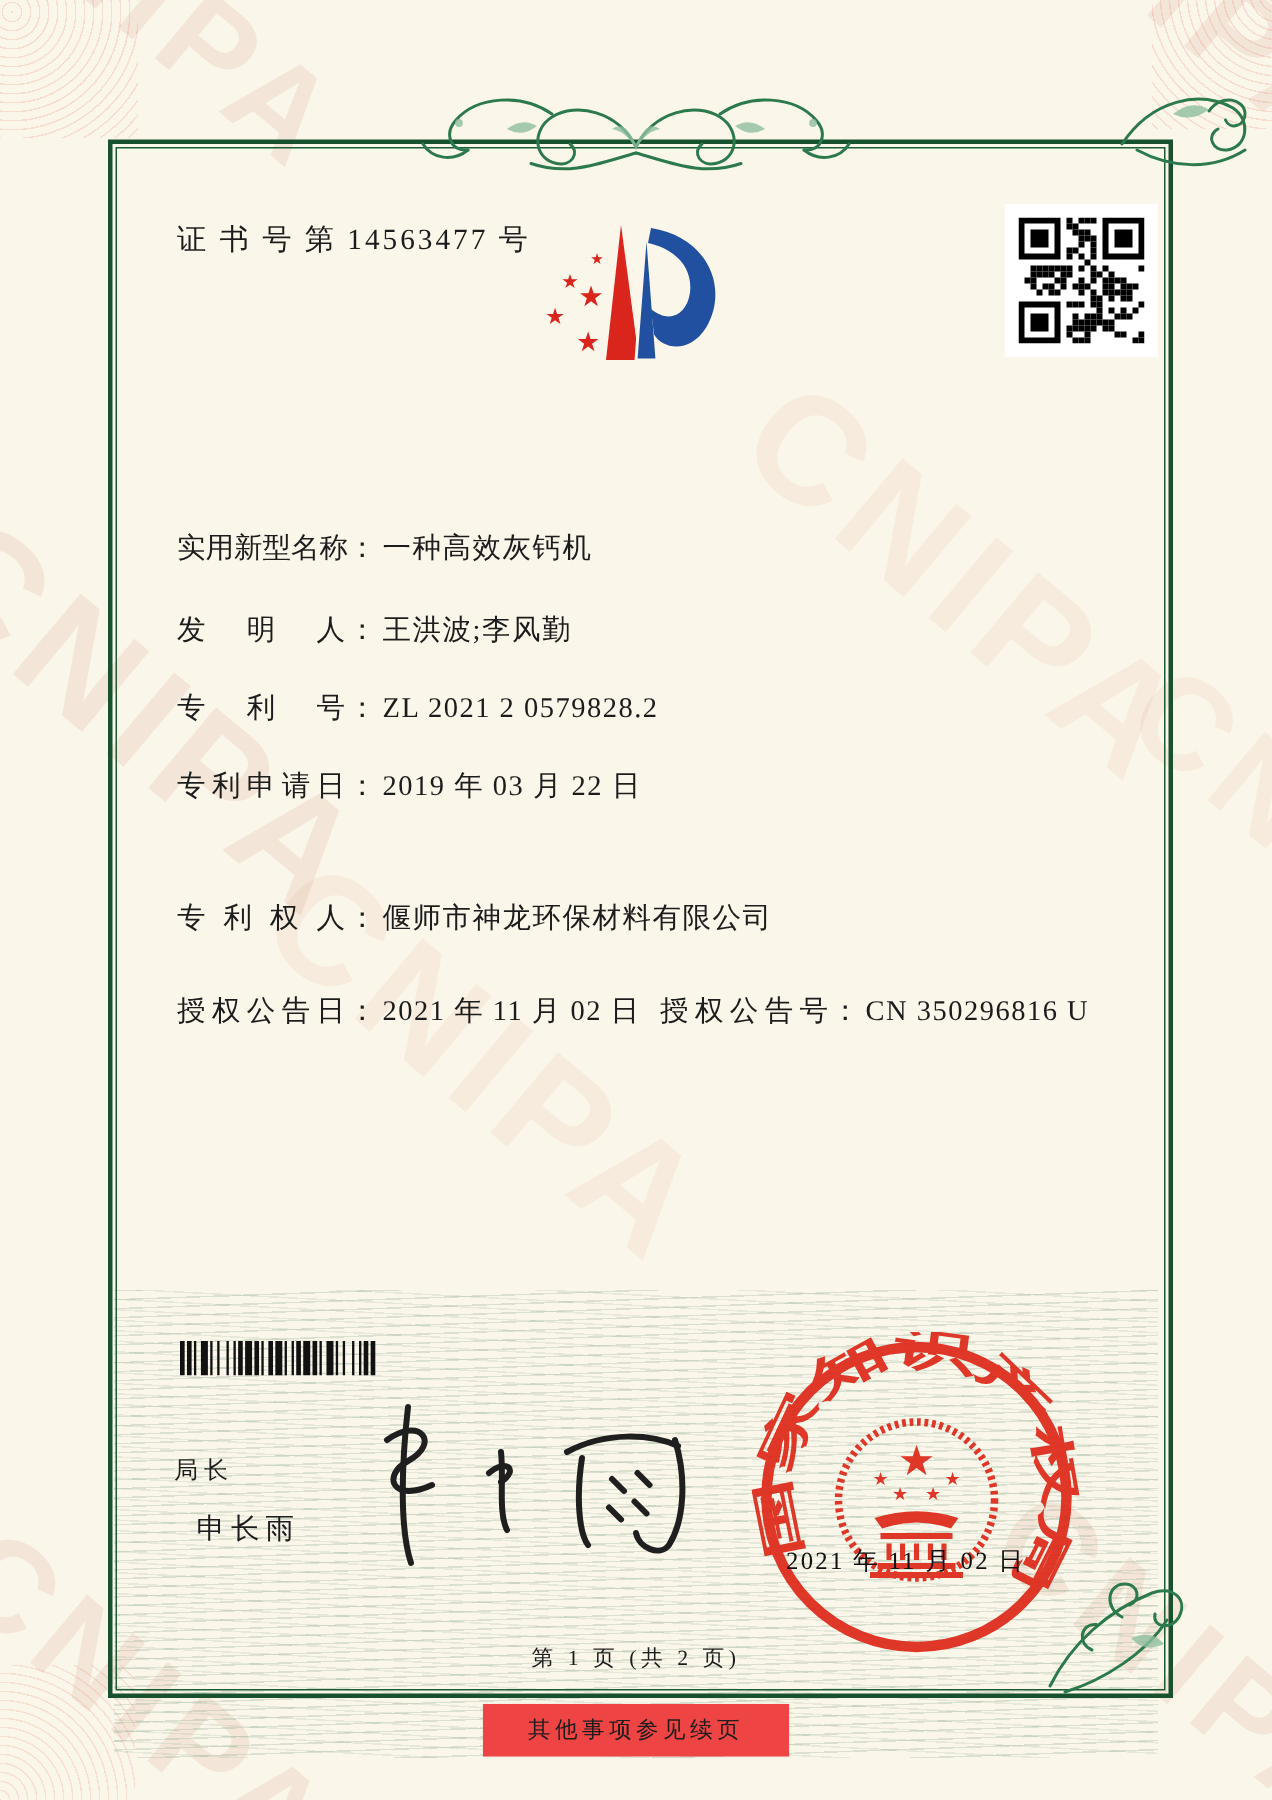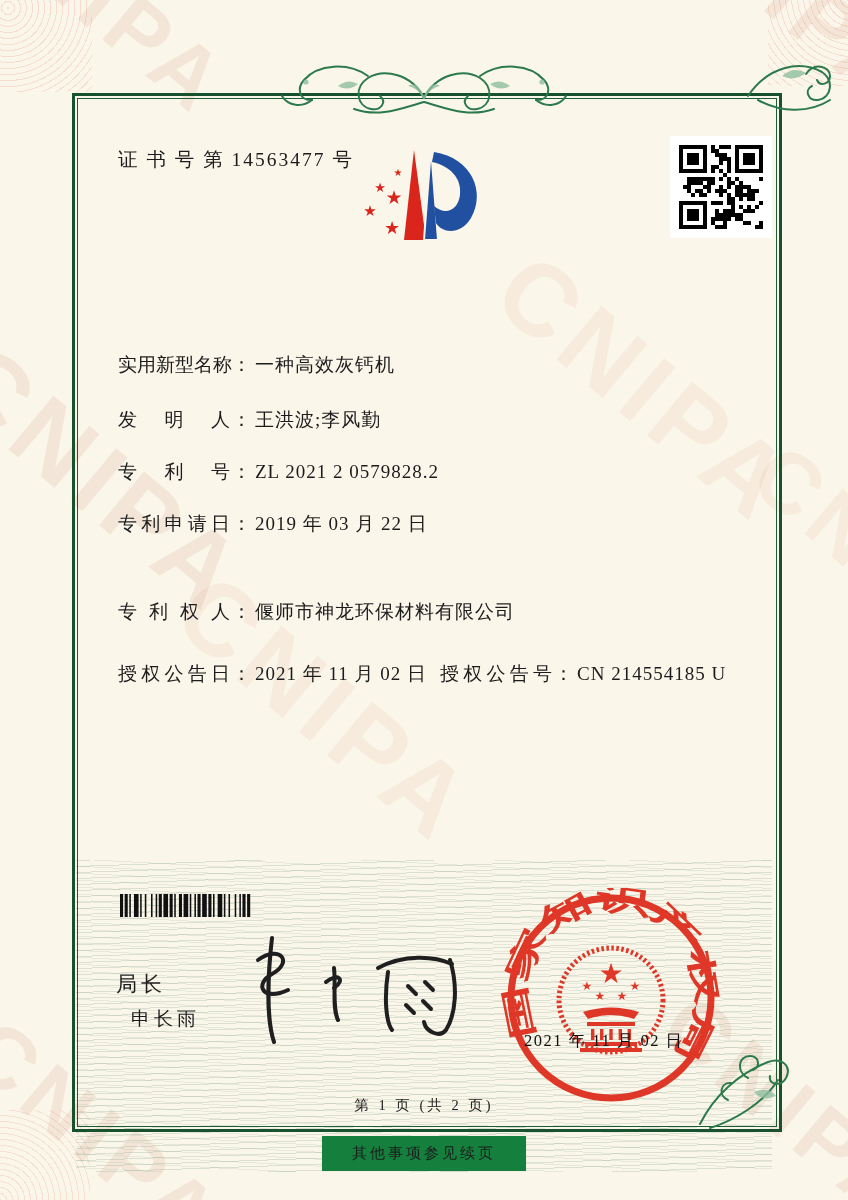--- a/index.html
+++ b/index.html
@@ -50,30 +50,30 @@
   .flabel{display:inline-block; width:112px; text-align:justify; text-align-last:justify; vertical-align:bottom;}
   .fcolon{display:inline-block; margin:0 4px 0 2px;}
   .fvalue{letter-spacing:1px;}
   .grant2{position:absolute; left:322px; top:0; white-space:nowrap;}
   
   .body-text{position:absolute; left:99px; top:698px; width:652px; font-size:17.5px;
     line-height:1.82; letter-spacing:.6px; text-align:justify; z-index:4;}
   .body-text p{margin:0; text-indent:2em;}
   
   .barcode{position:absolute; left:120px; top:894px; z-index:4;}
-  .sig-title{position:absolute; left:116px; top:970px; font-size:21px; letter-spacing:4px; z-index:4;}
+  .sig-title{position:absolute; left:116px; top:970px; font-size:16px; letter-spacing:4px; z-index:4;}
   .sig-name{position:absolute; left:116px; top:1006px; font-size:19px; letter-spacing:4px; z-index:4;margin-left:15px;}
   .sig-script{position:absolute; left:212px; top:928px; z-index:4;}
   .seal{position:absolute; left:501px; top:888px; z-index:5; opacity:.93;}
   .seal-date{position:absolute; left:524px; top:1030px; font-size:16.5px; letter-spacing:1.5px;
     color:#101010; z-index:6; white-space:nowrap;}
   .page-no{position:absolute; left:0; right:0; top:1096px; text-align:center;
     font-size:14.5px; letter-spacing:3px; z-index:4;}
   .note-box{position:absolute; left:50%; transform:translateX(-50%); top:1136px;
-    background:#15803d; padding:8px 30px; font-size:15px; letter-spacing:3px; z-index:4;
+    background:#ef4444; padding:8px 30px; font-size:15px; letter-spacing:3px; z-index:4;
     box-shadow:0 0 2px rgba(0,0,0,.08);}
   svg text.star{font-family:"DejaVu Sans",sans-serif;}
 </style>
 </head>
 <body>
 
 <div class="page">
 
   <div class="wm" style="left:-50px; top:-50px;">CNIPA</div>
   <div class="wm" style="left:636px; top:-58px;">CNIPA</div>
@@ -295,21 +295,21 @@
   </div>
   <div class="frow" style="top:511px;">
     <span class="flabel">专利申请日</span><span class="fcolon">：</span><span class="fvalue">2019 年 03 月 22 日</span>
   </div>
   <div class="frow" style="top:563px;margin-top:36px;">
     <span class="flabel">专利权人</span><span class="fcolon">：</span><span class="fvalue">偃师市神龙环保材料有限公司</span>
   </div>
   <div class="frow" style="top:661px;">
     <span class="flabel">授权公告日</span><span class="fcolon">：</span><span class="fvalue">2021 年 11 月 02 日</span>
     <span class="grant2">
-      <span class="flabel">授权公告号</span><span class="fcolon">：</span><span class="fvalue">CN 214554185 U</span>
+      <span class="flabel">授权公告号</span><span class="fcolon">：</span><span class="fvalue">CN 350296816 U</span>
     </span>
   </div>
 
 
   <svg class="barcode" id="barcode" width="216" height="23" viewBox="0 0 216 23">
       <rect x="0" y="0" width="3.1" height="23" fill="#111"></rect>
       <rect x="4.65" y="0" width="3.1" height="23" fill="#111"></rect>
       <rect x="9.3" y="0" width="1.55" height="23" fill="#111"></rect>
       <rect x="13.950000000000001" y="0" width="4.65" height="23" fill="#111"></rect>
       <rect x="20.150000000000002" y="0" width="1.55" height="23" fill="#111"></rect>

